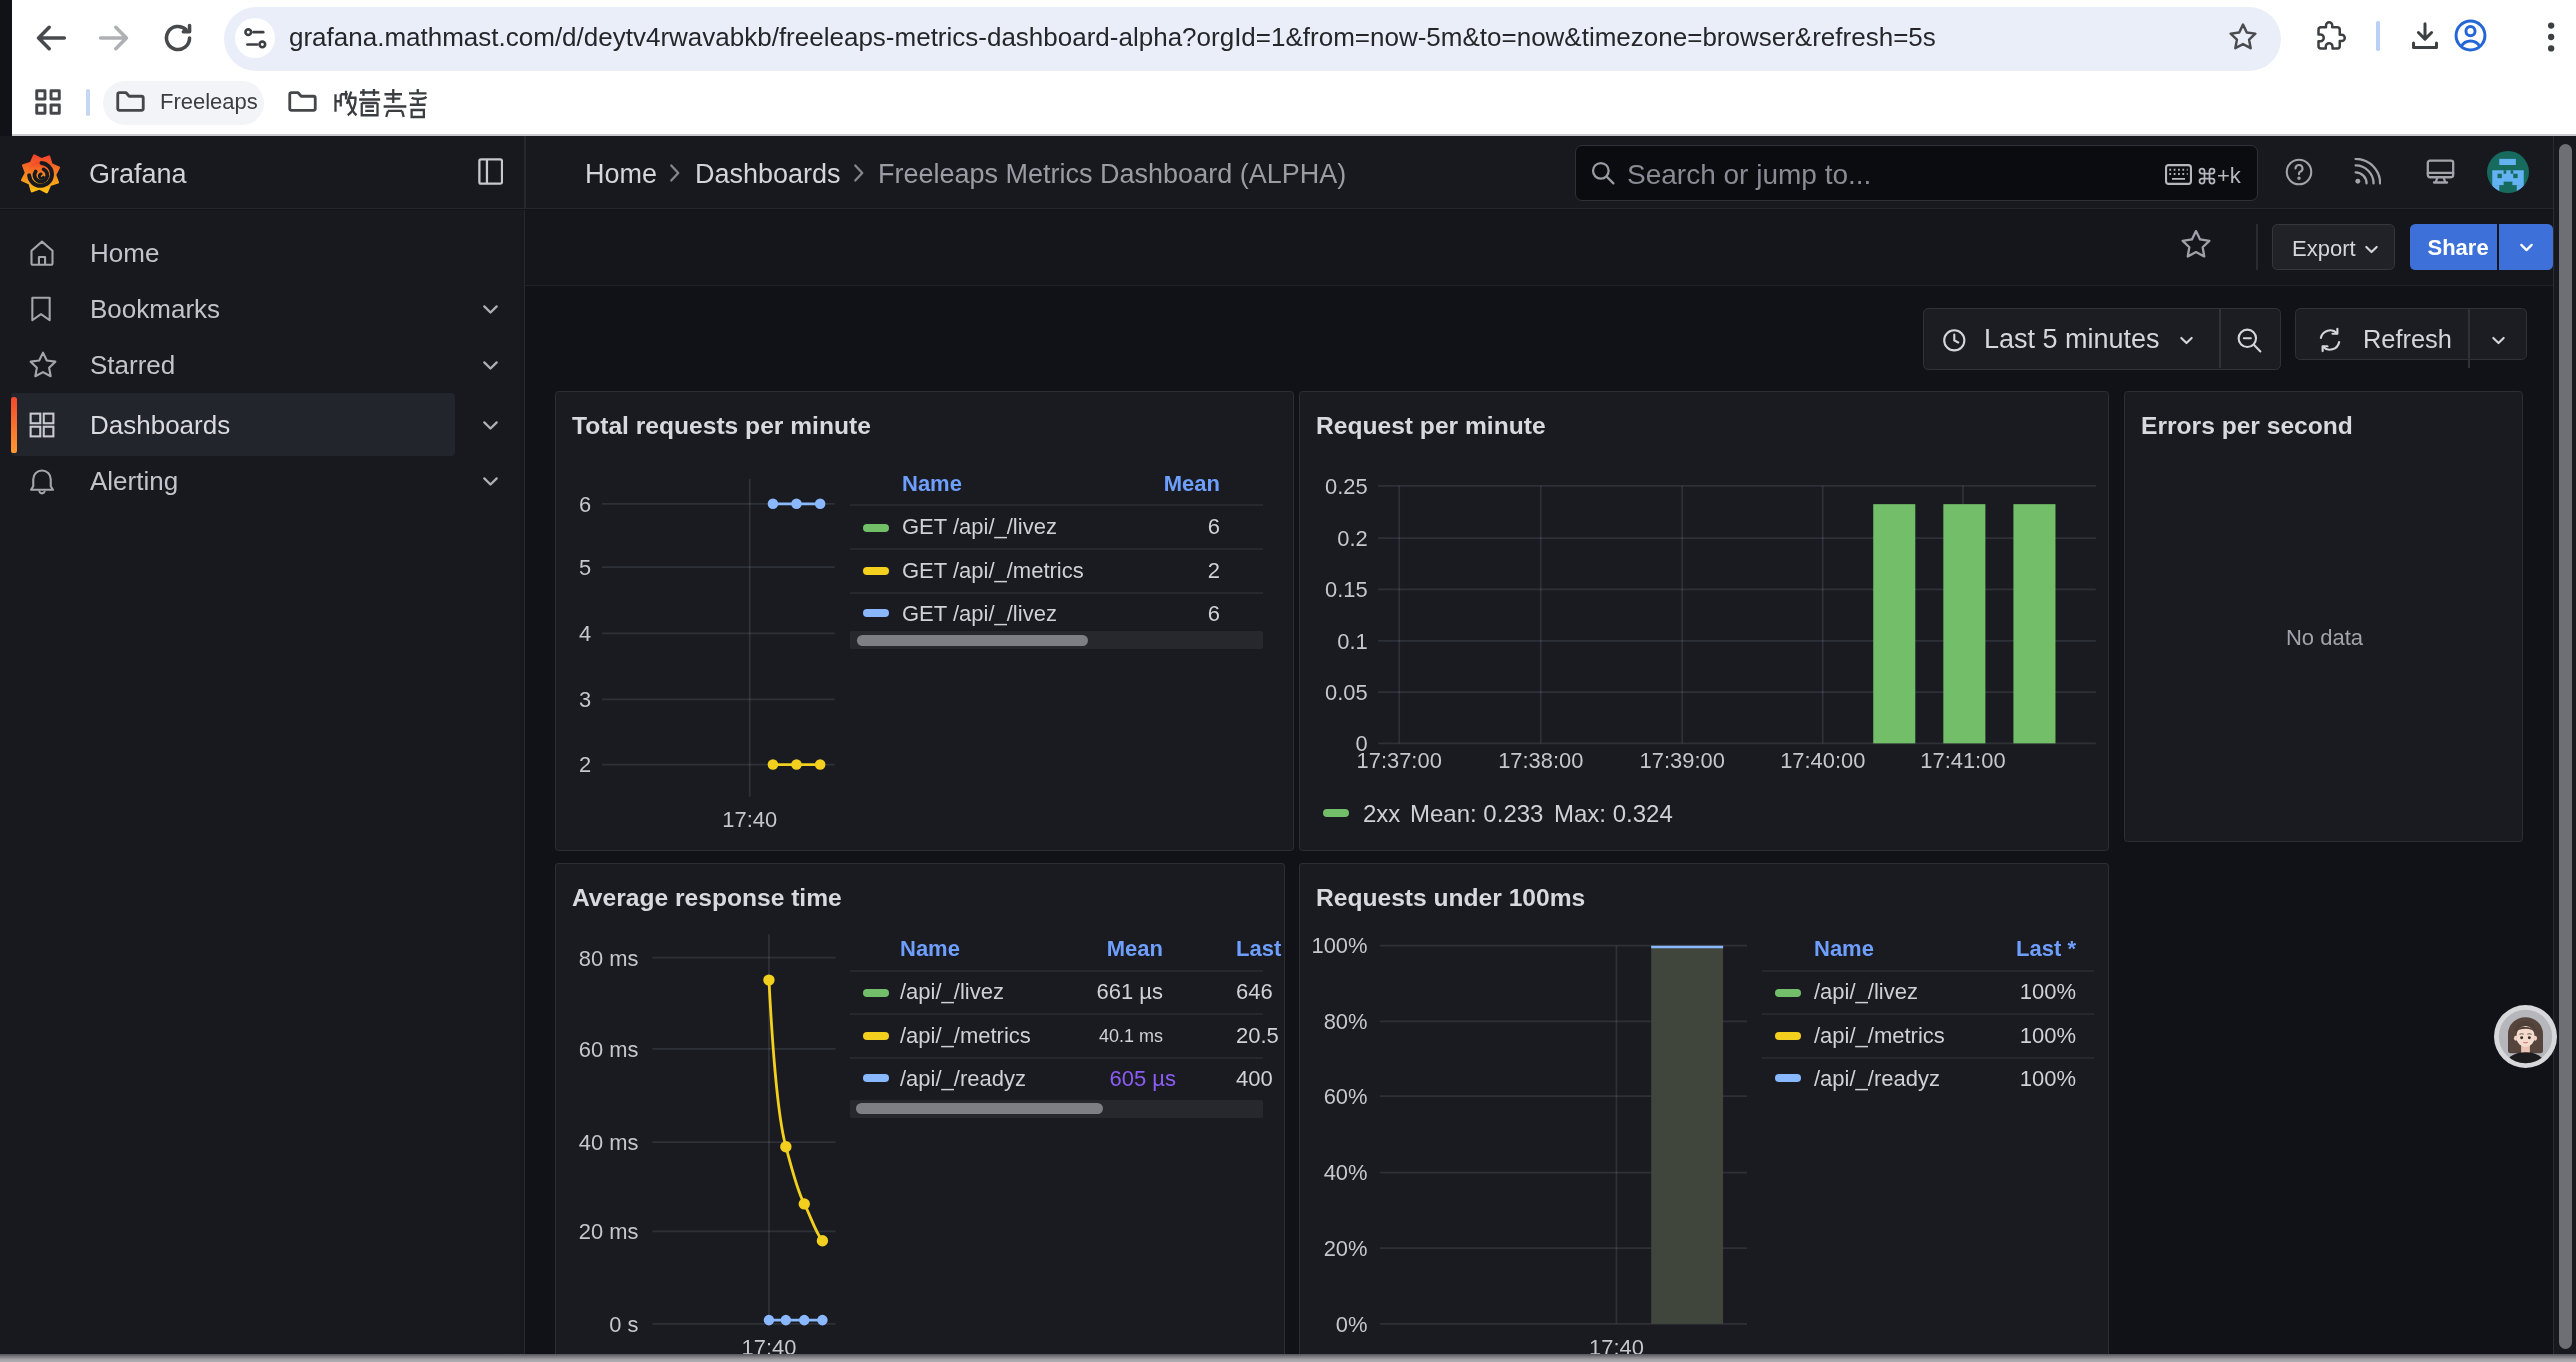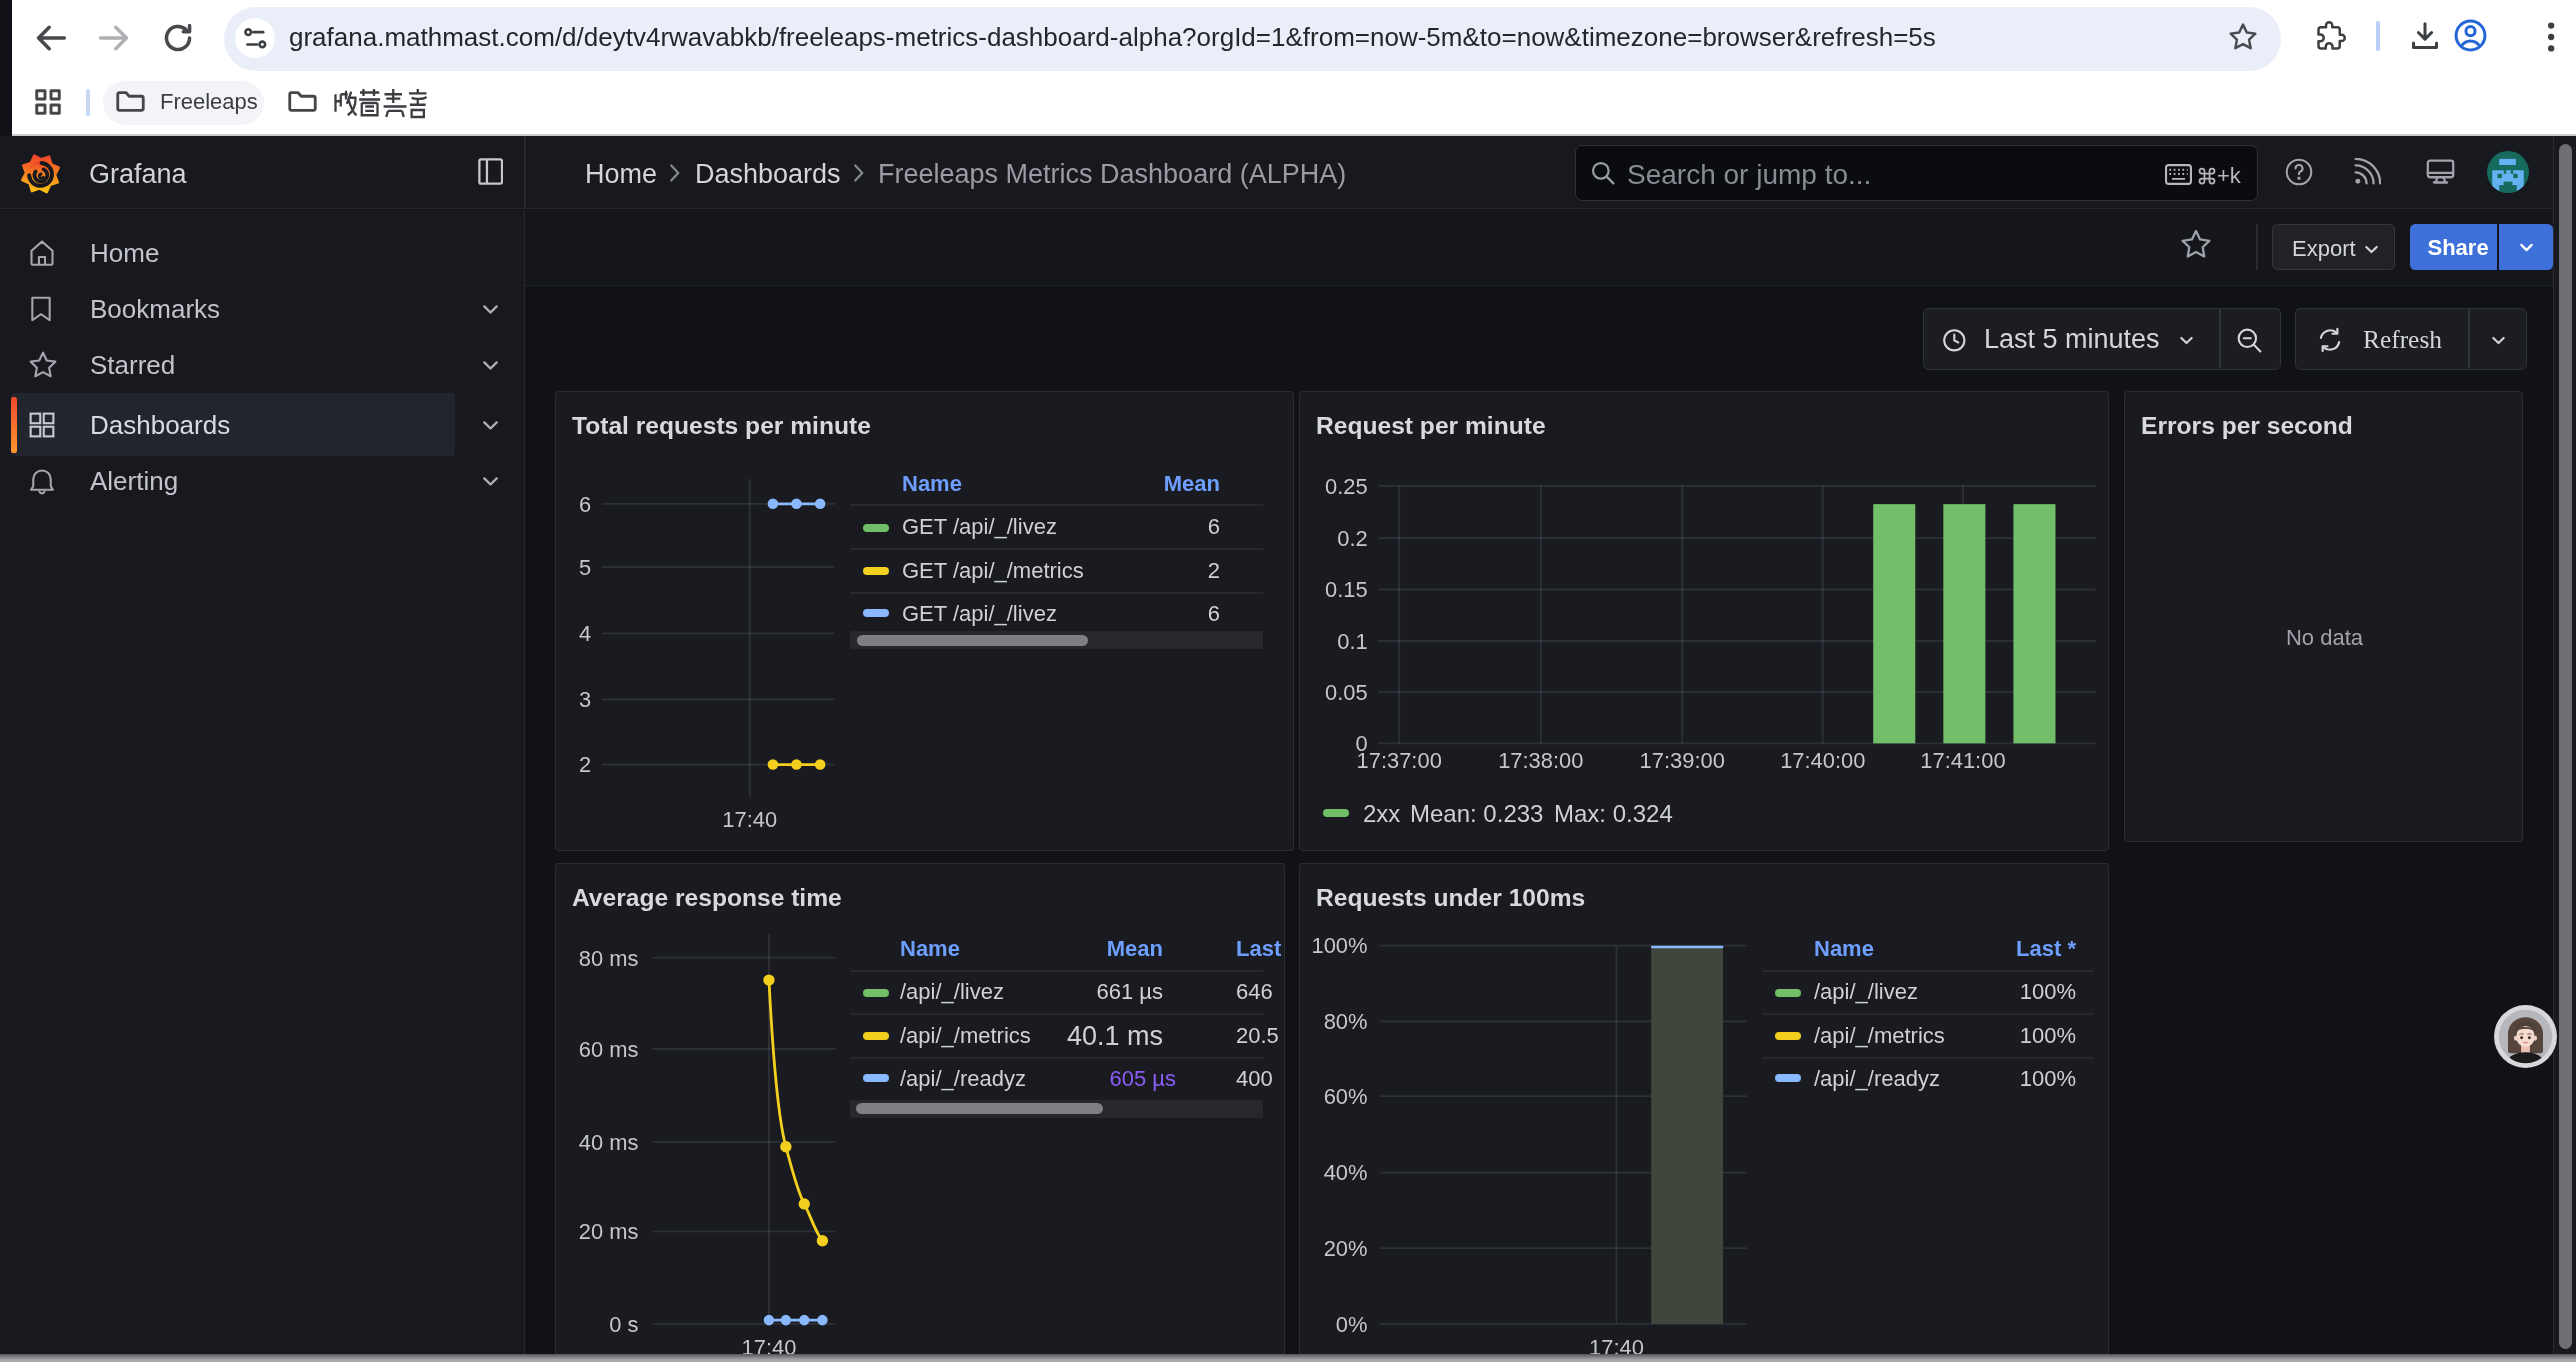--- a/index.html
+++ b/index.html
@@ -267,21 +267,21 @@
       <span class="abs" style="left:60px;top:15px;font-size:27px;">Last 5 minutes</span>
       <svg class="abs" style="left:253px;top:22px" width="19" height="19" viewBox="0 0 22 22" fill="none" stroke="#d5d6db" stroke-width="2.4" stroke-linecap="round" stroke-linejoin="round">
           <path d="M5 8l6 6 6-6"></path>
         </svg>
       <div class="abs" style="left:295px;top:0px;width:1.8px;height:59px;background:#2f3237;"></div>
       <svg class="abs" style="left:312px;top:17.5px" width="27" height="27" viewBox="0 0 31 31" fill="none" stroke="#d5d6db" stroke-width="2.4" stroke-linecap="round">
           <circle cx="13" cy="13" r="10"></circle>
           <path d="M20.5 20.5L28 28M9 13h8"></path>
         </svg>
     </div>
-    <div class="btn" id="refreshbtn" style="left:1770px;top:21px;width:232px;height:62px;background:#1b1d22;border:1.8px solid #2f3237;color:#d5d6db;font-family:Liberation Serif, serif;">
+    <div class="btn" id="refreshbtn" style="left:1770px;top:21px;width:232px;height:52px;background:#1b1d22;border:1.8px solid #2f3237;color:#d5d6db;">
       <svg class="abs" style="left:21px;top:17.5px" width="26" height="26" viewBox="0 0 30 30" fill="none" stroke="#d5d6db" stroke-width="2.5" stroke-linecap="round" stroke-linejoin="round">
           <path d="M4.5 12.5a11 11 0 0 1 18.6-5.4"></path>
           <path d="M23.5 2.2v5.6h-5.6"></path>
           <path d="M25.5 17.5a11 11 0 0 1-18.6 5.4"></path>
           <path d="M6.5 27.8v-5.6h5.6"></path>
         </svg>
       <span class="abs" style="left:67px;top:16px;font-size:25.4px;">Refresh</span>
       <div class="abs" style="left:172px;top:0px;width:1.8px;height:59px;background:#2f3237;"></div>
       <svg class="abs" style="left:193px;top:22px" width="19" height="19" viewBox="0 0 22 22" fill="none" stroke="#d5d6db" stroke-width="2.4" stroke-linecap="round" stroke-linejoin="round">
           <path d="M5 8l6 6 6-6"></path>
@@ -396,21 +396,21 @@
           <div class="abs" style="left:344px;top:72px;font-size:22px;color:#6e9fff;font-weight:bold;line-height:26px;">Name</div>
           <div class="abs" style="right:121px;top:72px;font-size:22px;color:#6e9fff;font-weight:bold;line-height:26px;">Mean</div>
           <div class="abs" style="left:680px;top:72px;width:51px;height:28px;overflow:hidden;"><span style="font-size:22px;color:#6e9fff;font-weight:bold;">Last&nbsp;*</span></div>
           <div class="abs" style="left:294px;top:106px;width:413px;height:1.8px;background:#27282e"></div>
           <div class="abs" style="left:307px;top:125px;width:26px;height:8px;border-radius:4.4px;background:#73bf69"></div>
           <div class="abs" style="left:344px;top:115px;font-size:22px;color:#d0d1d6;font-weight:normal;line-height:26px;">/api/_/livez</div>
           <div class="abs" style="right:121px;top:115px;font-size:22px;color:#d0d1d6;font-weight:normal;line-height:26px;">661 µs</div>
           <div class="abs" style="left:680px;top:115px;width:51px;height:28px;overflow:hidden;font-size:22px;color:#d0d1d6;">646</div>
           <div class="abs" style="left:307px;top:168px;width:26px;height:8px;border-radius:4.4px;background:#f2d01d"></div>
           <div class="abs" style="left:344px;top:159px;font-size:22px;color:#d0d1d6;font-weight:normal;line-height:26px;">/api/_/metrics</div>
-          <div class="abs" style="right:121px;top:159px;font-size:27px;color:#d0d1d6;font-weight:normal;line-height:26px;">40.1 ms</div>
+          <div class="abs" style="right:121px;top:159px;font-size:18px;color:#d0d1d6;font-weight:normal;line-height:26px;">40.1 ms</div>
           <div class="abs" style="left:680px;top:159px;width:51px;height:28px;overflow:hidden;font-size:22px;color:#d0d1d6;">20.5 n</div>
           <div class="abs" style="left:307px;top:210px;width:26px;height:8px;border-radius:4.4px;background:#8ab8ff"></div>
           <div class="abs" style="left:344px;top:202px;font-size:22px;color:#d0d1d6;font-weight:normal;line-height:26px;">/api/_/readyz</div>
           <div class="abs" style="right:108px;top:202px;font-size:22px;color:#8b5cf6;font-weight:normal;line-height:26px;">605 µs</div>
           <div class="abs" style="left:680px;top:202px;width:51px;height:28px;overflow:hidden;font-size:22px;color:#d0d1d6;">400</div>
           <div class="abs" style="left:294px;top:149px;width:413px;height:1.8px;background:#27282e"></div>
           <div class="abs" style="left:294px;top:193px;width:413px;height:1.8px;background:#27282e"></div>
           <div class="abs" style="left:294px;top:236px;width:413px;height:18.4px;background:#26282d;border-radius:1.8px;"></div>
           <div class="abs" style="left:300px;top:239px;width:247px;height:11.4px;background:#7e7f84;border-radius:6.1px;"></div>
         </div>

